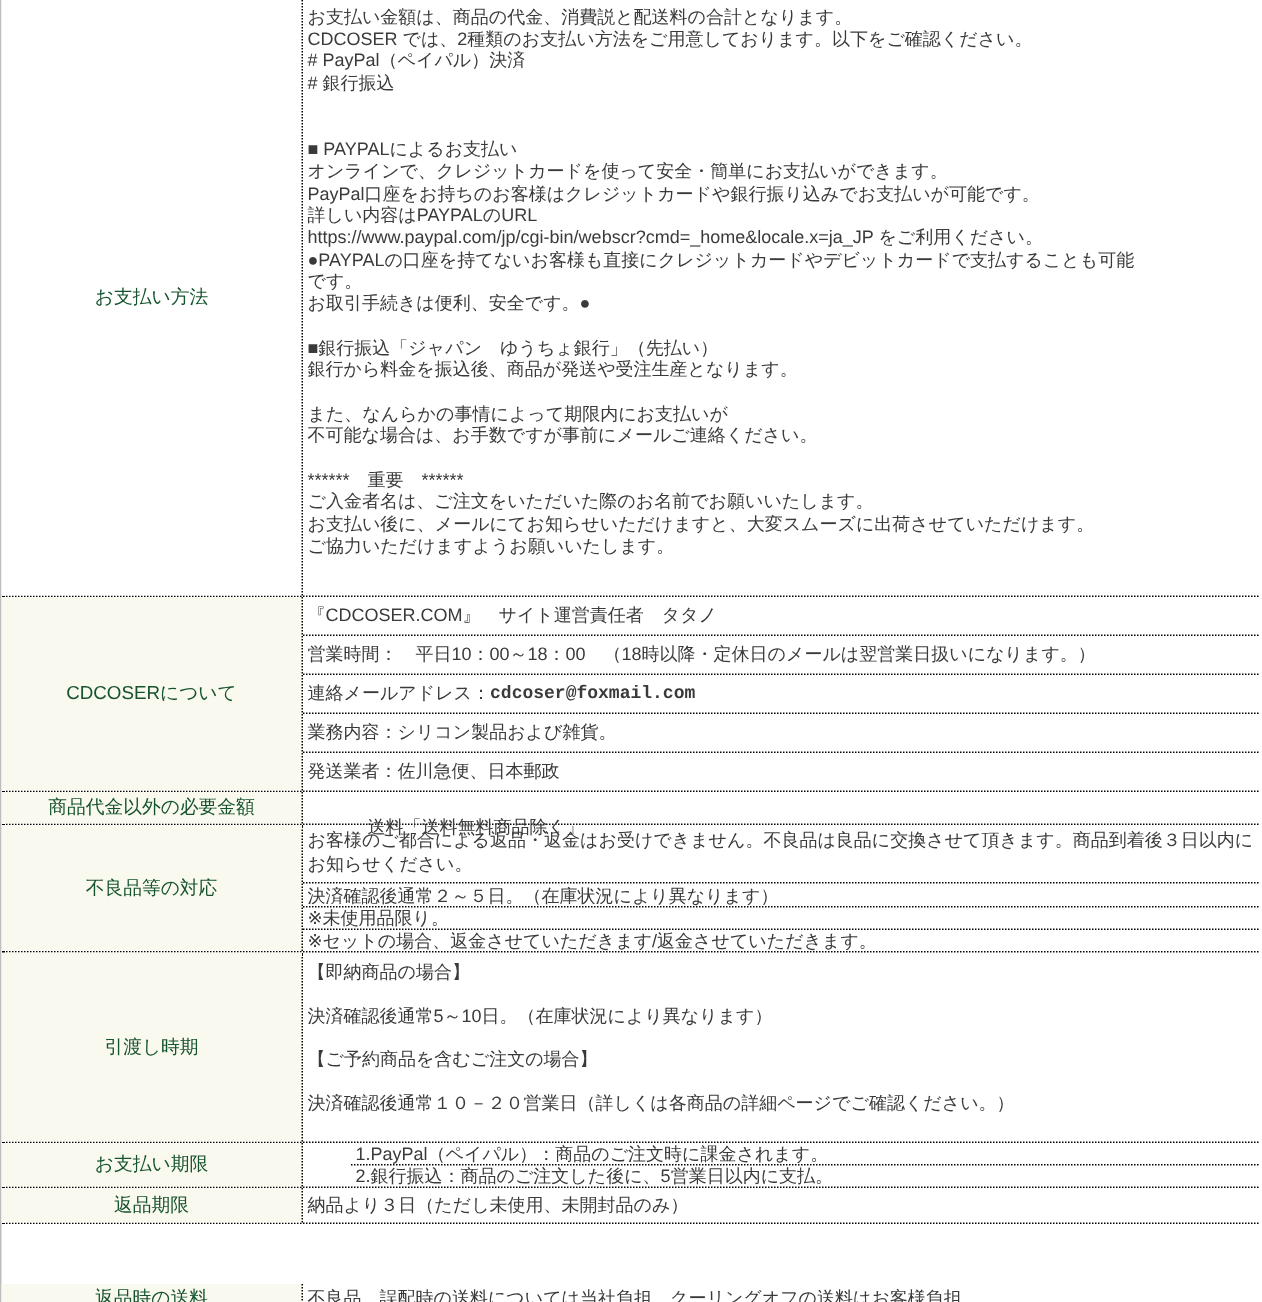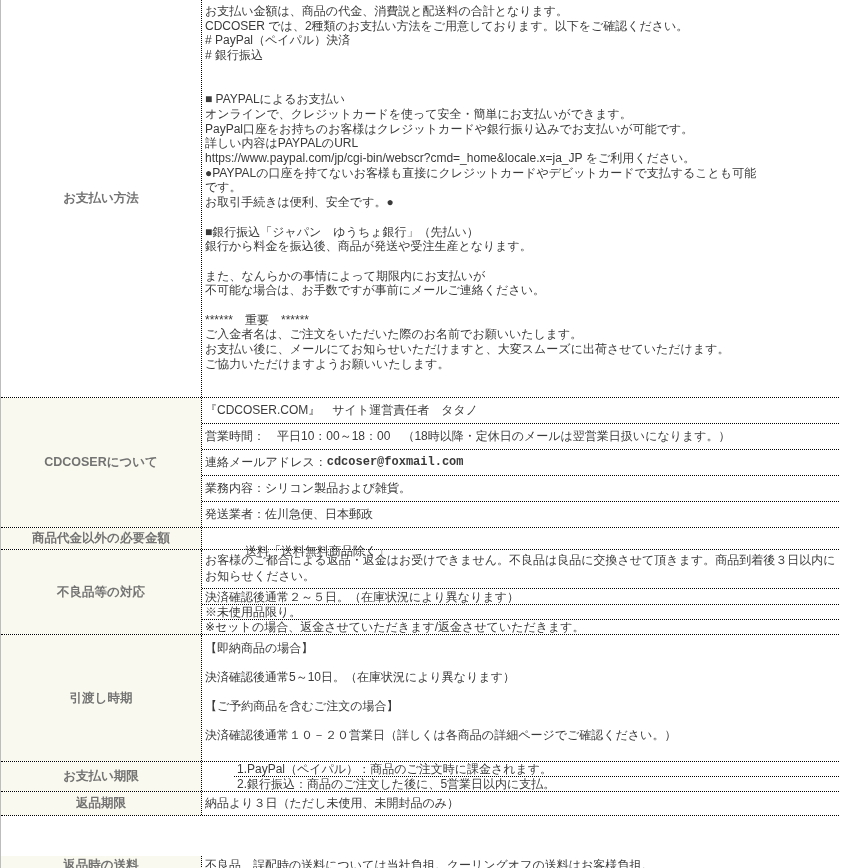--- a/index.html
+++ b/index.html
@@ -18,21 +18,21 @@
     display:flex;
     border-bottom:1px dotted #000;
     width:100%;
   }
   .hcell{
     flex:0 0 201px;
     width:201px;
     border-right:1px dotted #000;
     background:#faf9ef;
     display:flex;align-items:center;justify-content:center;
-    font-weight:bold;font-size:12.5px;color:#737373;
+    font-weight:normal;font-size:12.5px;color:#14532d;
     text-align:center;
     padding:0 6px;
   }
   .hcell.white{background:#ffffff;}
   .cstack{
     flex:1 1 auto;
     display:flex;flex-direction:column;
     min-width:0;
   }
   .ccell{
@@ -52,21 +52,21 @@
     width:841px;height:6px;background:#000033;
   }
   
   .g0{height:398px;} .g0 .ccell{line-height:14.7px;padding-top:4px;}
   .g1{height:130px;} .g1 .ccell{flex:1 1 0;}
   .g2{height:22px;gap:40px;}  .g2 .ccell{flex:1;margin-top:16px;}
   .g3{height:26px;}  .g3 .ccell{flex:1;}
   .g4{height:85px;}
   .g4 .c0{height:38px;line-height:16px;padding-top:2px;}
   .g4 .c1{height:16px;line-height:14px;}
-  .g4 .c2{height:15px;line-height:14px;font-family:Liberation Serif, serif;}
+  .g4 .c2{height:15px;line-height:14px;}
   .g4 .c3{flex:1;line-height:14px;}
   .g5{height:127px;} .g5 .ccell{line-height:14.5px;padding-top:6px;}
   .g6{height:30px;}
   .g6 .ccell{height:15px;line-height:14px;margin-left:32px;}
   .g7{height:24px;}  .g7 .ccell{flex:1;}
   .g8{height:20px;margin-top:40px;}  .g8 .ccell{flex:1;}
 </style>
 </head>
 <body>
 

